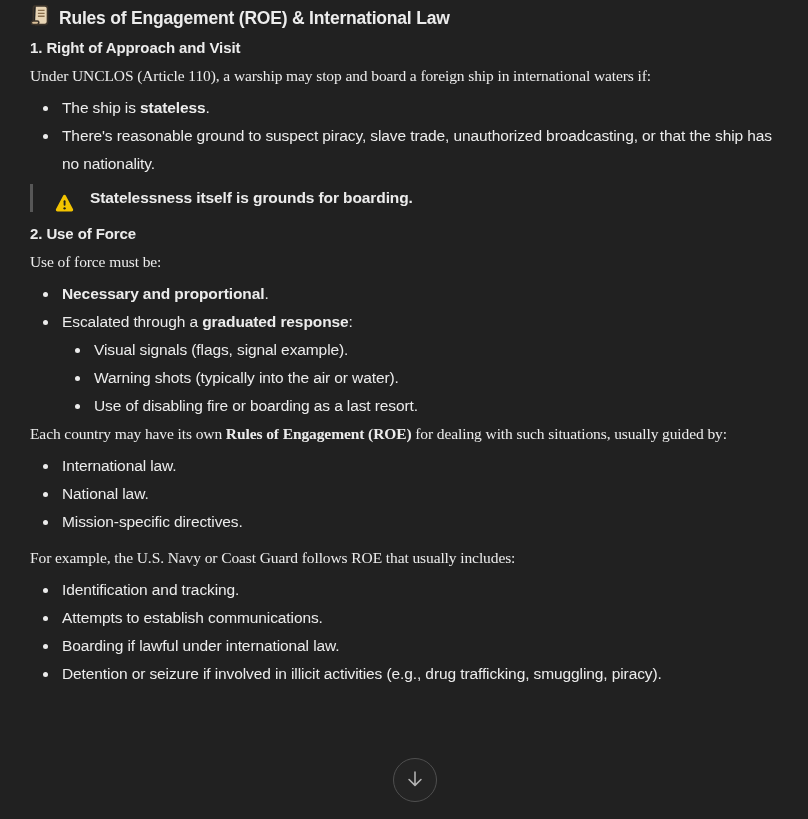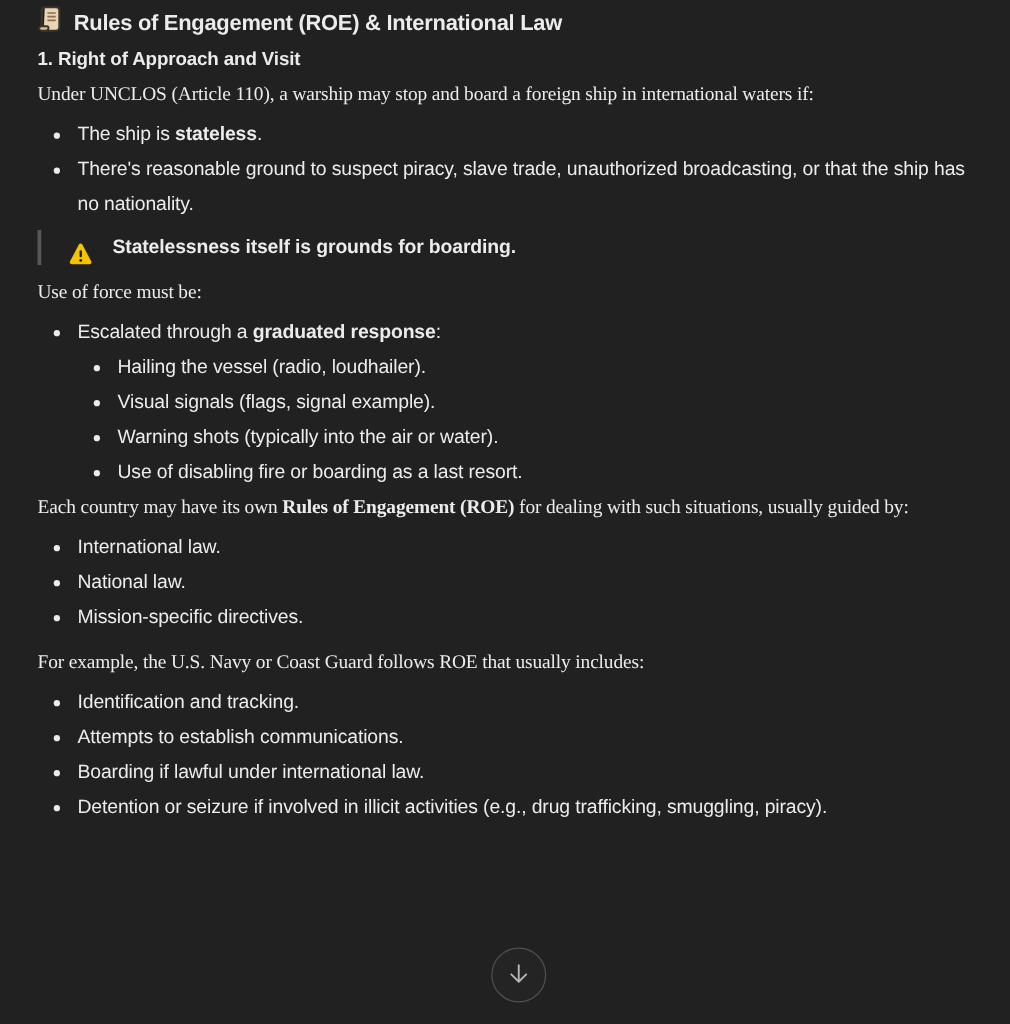--- a/index.html
+++ b/index.html
@@ -75,26 +75,27 @@
     <span class="icon">
       <svg width="19" height="18" viewBox="0 0 24 23">
         <path d="M10.2 2.1 L1.2 19.2 a2.1 2.1 0 0 0 1.9 3.1 h17.8 a2.1 2.1 0 0 0 1.9-3.1 L13.8 2.1 a2.05 2.05 0 0 0-3.6 0 z" fill="#f3c400"></path>
         <rect x="10.9" y="8" width="2.4" height="7" rx="1.2" fill="#1f1f1f"></rect>
         <circle cx="12.1" cy="18.3" r="1.5" fill="#1f1f1f"></circle>
       </svg>
     </span>
     <span><strong>Statelessness itself is grounds for boarding.</strong></span>
   </div>
 
+  <h3 class="sec mt-sec">2. Use of Force</h3>
   <p class="para">Use of force must be:</p>
   <ul class="blist">
+    <li class="bitem"><strong>Necessary and proportional</strong>.</li>
     <li class="bitem">
       <span>Escalated through a <strong>graduated response</strong>:</span>
       <ul class="blist">
-        <li class="bitem">Hailing the vessel (radio, loudhailer).</li>
         <li class="bitem">Visual signals (flags, signal example).</li>
         <li class="bitem">Warning shots (typically into the air or water).</li>
         <li class="bitem">Use of disabling fire or boarding as a last resort.</li>
       </ul>
     </li>
   </ul>
 
   <p class="para">Each country may have its own <strong>Rules of Engagement (ROE)</strong> for dealing with such situations, usually guided by:</p>
   <ul class="blist">
     <li class="bitem">International law.</li>

